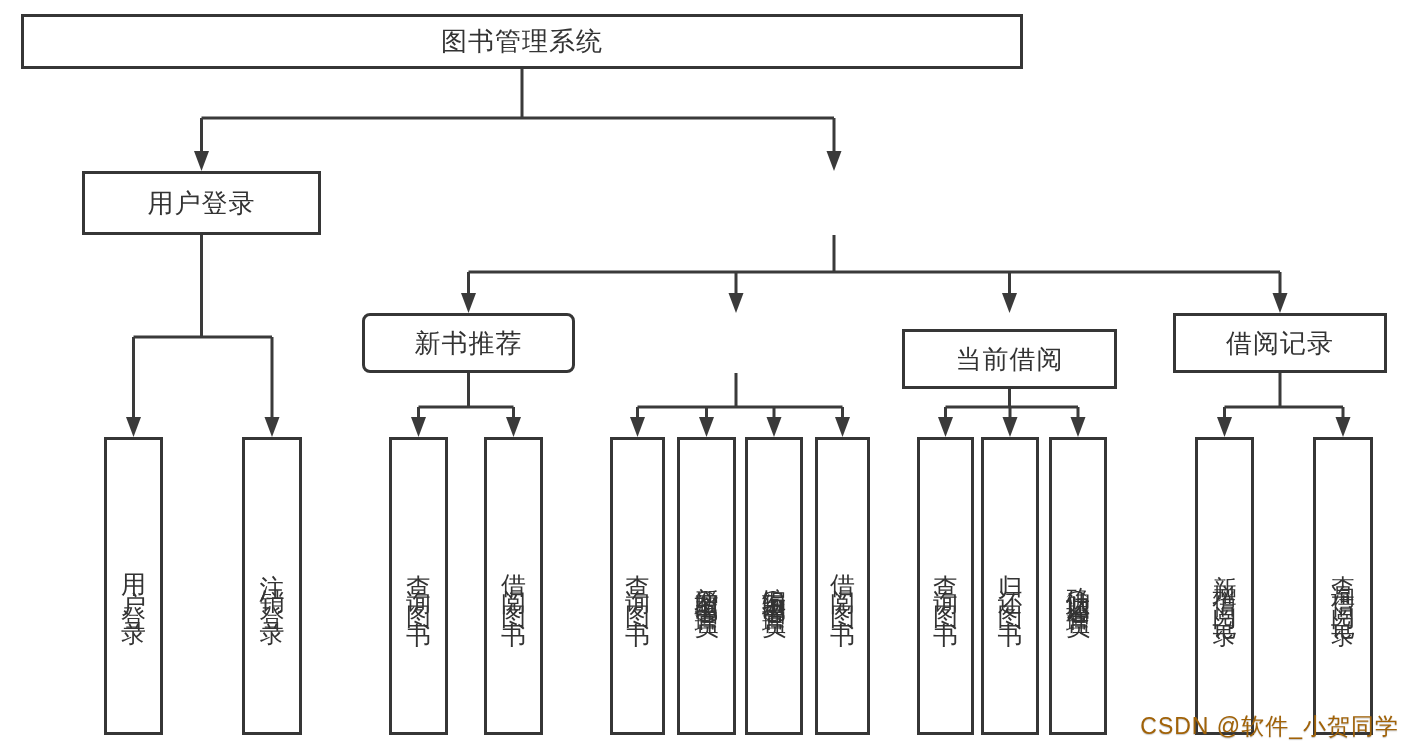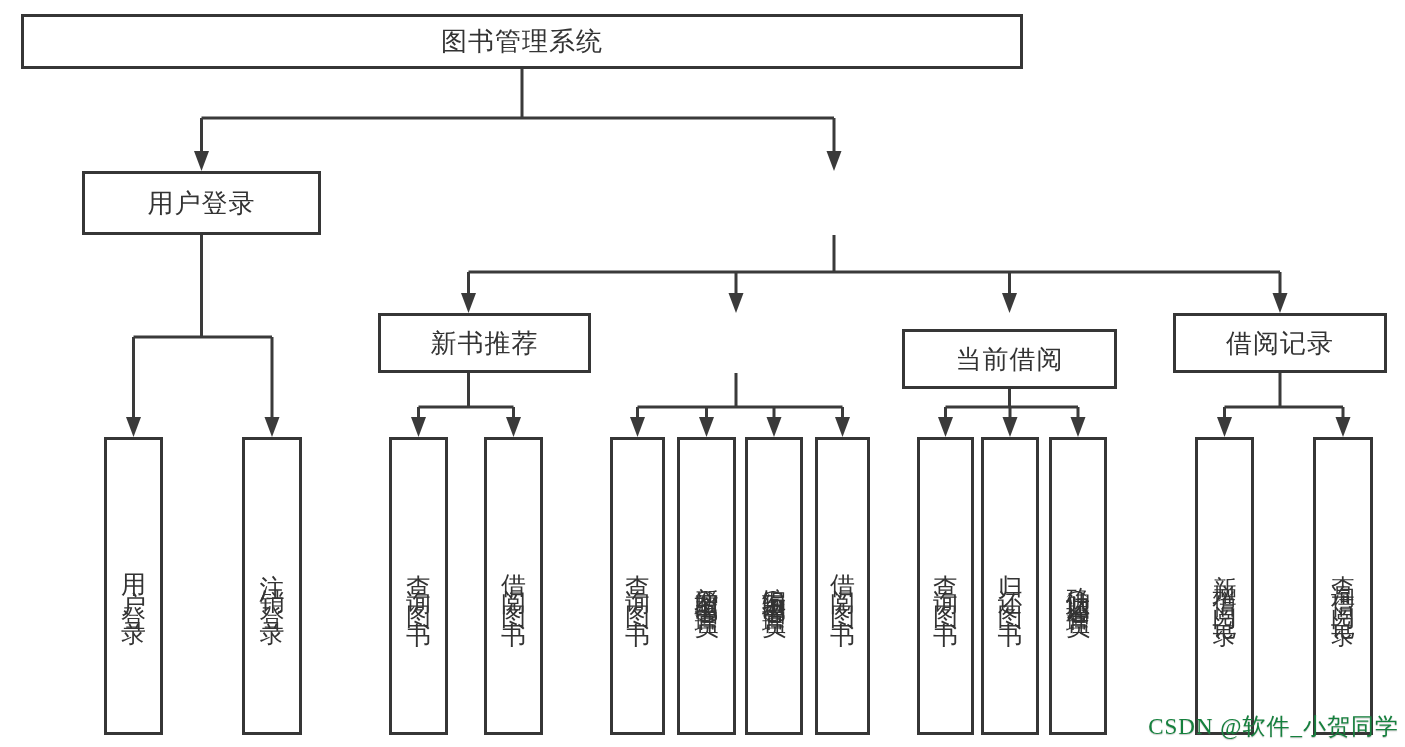--- a/index.html
+++ b/index.html
@@ -1,20 +1,20 @@
 <!DOCTYPE html>
 <html><head>
 <meta charset="utf-8">
 <style>
   html,body{margin:0;padding:0;background:#fff;}
   #canvas{
     position:relative;
     width:1405px;height:747px;
     background:#fff;
-    font-family:Liberation Serif, serif;
+    font-family:Liberation Sans, sans-serif;
     overflow:hidden;
   }
   .box{
     position:absolute;
     background:#fff;
     border:3px solid #363636;
     box-sizing:border-box;
     display:flex;
     align-items:center;
     justify-content:center;
@@ -34,21 +34,21 @@
   }
   .v4{font-size:25px;letter-spacing:16px;}
   .v6{font-size:24px;letter-spacing:10px;}
   .v9{font-size:24px;letter-spacing:4px;}
   #connectors{position:absolute;left:0;top:0;z-index:1;}
   #connectors path.link{stroke:#3a3a3a;stroke-width:3;fill:none;}
   #watermark{
     position:absolute;
     right:6px;top:711px;
     font-size:23px;
-    color:#15803d;
+    color:#a16207;
     text-shadow:0 1px 1px rgba(90,90,90,0.35);
     z-index:3;
     white-space:nowrap;
     letter-spacing:1px;
   }
 </style>
 </head>
 <body>
 
 <div id="canvas">
@@ -93,21 +93,21 @@
   </svg>
 
   <div class="box" style="left:21px;top:14px;width:1002px;height:55px;">
     <span class="h-label">图书管理系统</span>
   </div>
 
   <div class="box" style="left:82px;top:171px;width:239px;height:64px;">
     <span class="h-label">用户登录</span>
   </div>
 
-  <div class="box" style="left:378px;top:313px;width:213px;height:60px;">
+  <div class="box" style="left:362px;top:313px;width:213px;height:60px;border-radius:8px;">
     <span class="h-label">新书推荐</span>
   </div>
   <div class="box" style="left:902px;top:313px;width:215px;height:60px;margin-top:16px;">
     <span class="h-label">当前借阅</span>
   </div>
   <div class="box" style="left:1173px;top:313px;width:214px;height:60px;">
     <span class="h-label">借阅记录</span>
   </div>
 
   <div class="box leaf" style="left:104px;width:59px;">

